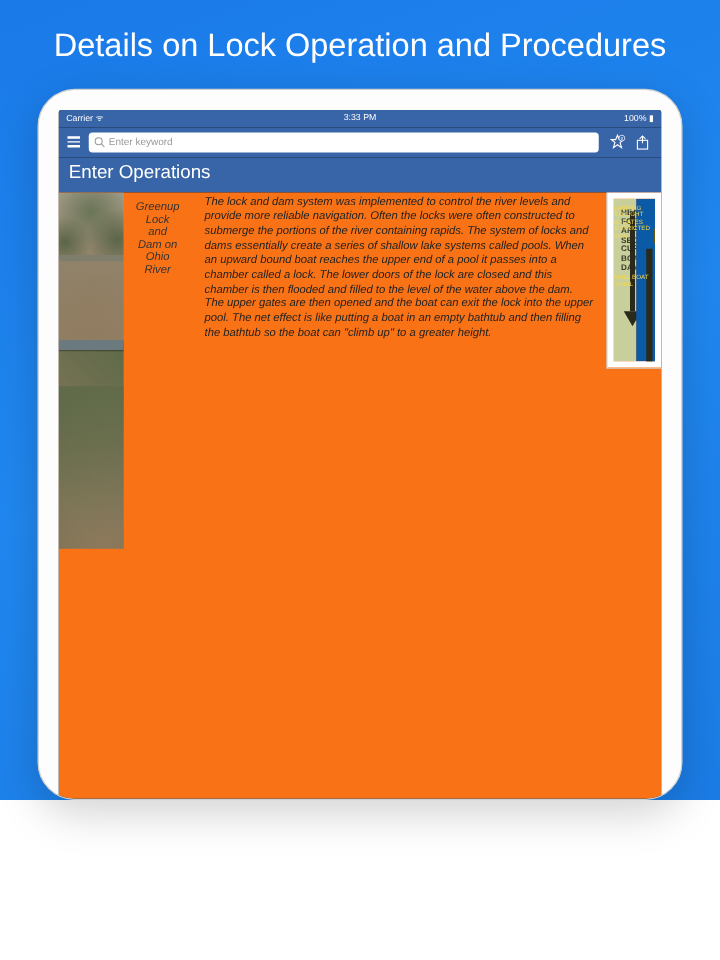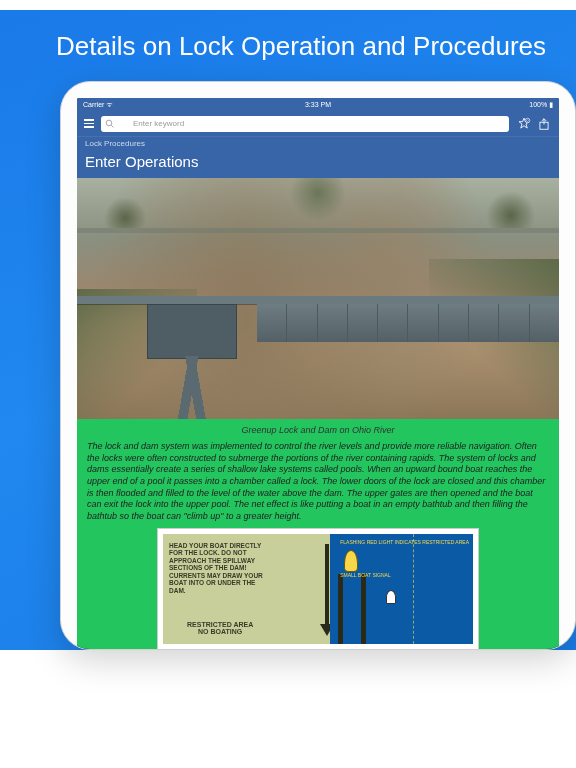--- a/index.html
+++ b/index.html
@@ -1,21 +1,21 @@
 <!DOCTYPE html>
 <html><head>
 <meta charset="utf-8">
 <style>
   * { box-sizing: border-box; margin: 0; padding: 0; }
   html, body { width: 576px; height: 768px; overflow: hidden; font-family: -apple-system, Helvetica, Arial, sans-serif; }
   .bg {
     width: 576px; height: 640px;
     background: linear-gradient(160deg, #1a7ae8 0%, #2088f0 50%, #1b7ce6 100%);
     position: relative;
-    display: flex; flex-direction: column; align-items: flex-end; margin-top: 10px;
+    display: flex; flex-direction: column; align-items: center;
   }
   .headline {
     color: #fff; font-size: 26px; font-weight: 400;
     text-align: center; margin-top: 20px; line-height: 1.25;
     padding: 0 30px;
   }
   .tablet {
     margin-top: 18px;
     width: 516px;
     height: 680px;
@@ -49,43 +49,43 @@
   }
   .hamburger {
     width: 16px; height: 16px;
     display: flex; flex-direction: column; justify-content: center; gap: 2px;
     align-items: center;
     cursor: pointer;
   }
   .hamburger span { width: 10px; height: 1.5px; background: #fff; }
   .searchbox {
     flex: 1; height: 16px; background: #fff; border-radius: 3px;
-    display: flex; align-items: center; padding: 0 4px; gap: 19px;
+    display: flex; align-items: center; padding: 0 4px; gap: 3px;
   }
   .searchbox svg { width: 9px; height: 9px; }
   .searchbox input {
     border: none; outline: none; font-size: 8px; flex:1;
     color: #333; background: transparent;
   }
   .searchbox input::placeholder { color: #999; }
   .nav-icons { display: flex; align-items: center; gap: 6px; padding: 0 4px; }
   .nav-icons svg { width: 14px; height: 14px; }
   .breadcrumb {
     height: 14px; background: #3864a8; color: #cdd9ea;
     font-size: 8px; display:flex; align-items:center; padding: 0 8px;
     border-top: 1px solid rgba(255,255,255,0.08);
   }
   .page-title {
     height: 28px; background: #3864a8; color: #fff;
     font-size: 15px; font-weight: 400;
     display:flex; align-items:center; padding: 0 8px 4px 8px;
   }
   .content {
-    flex:1; background: #22c55e; overflow: hidden;
-    display:flex; flex-direction:column;
+    flex:1; background: #f97316; overflow: hidden;
+    display:flex; flex-direction:row;
   }
   .hero {
     width: 100%; height: 285px; position: relative;
     background: linear-gradient(to bottom, #a8b0a0 0%, #8a9080 25%, #9a876f 45%, #b39874 60%, #a08868 80%, #8b7658 100%);
     overflow:hidden;
   }
   
   .river {
     position:absolute; left:0; top:0; width:100%; height:100%;
     background:
@@ -240,21 +240,20 @@
               <circle cx="18" cy="6" r="4" fill="#3864a8" stroke="#fff" stroke-width="1"></circle>
               <text x="18" y="8" font-size="6" fill="#fff" text-anchor="middle">0</text>
             </svg>
           <svg viewBox="0 0 24 24">
               <rect x="5" y="9" width="14" height="12" fill="none" stroke="#fff" stroke-width="1.5"></rect>
               <path d="M12 3v10M8 7l4-4 4 4" fill="none" stroke="#fff" stroke-width="1.5"></path>
             </svg>
         </div>
       </div>
 
-      <div class="breadcrumb">Lock Procedures</div>
       <div class="page-title">Enter Operations</div>
 
       <div class="content">
 
         <div class="hero">
           <div class="river"></div>
           <div class="trees"></div>
           <div class="upstream-bridge"></div>
           <div class="shoreL"></div>
           <div class="shoreR"></div>

